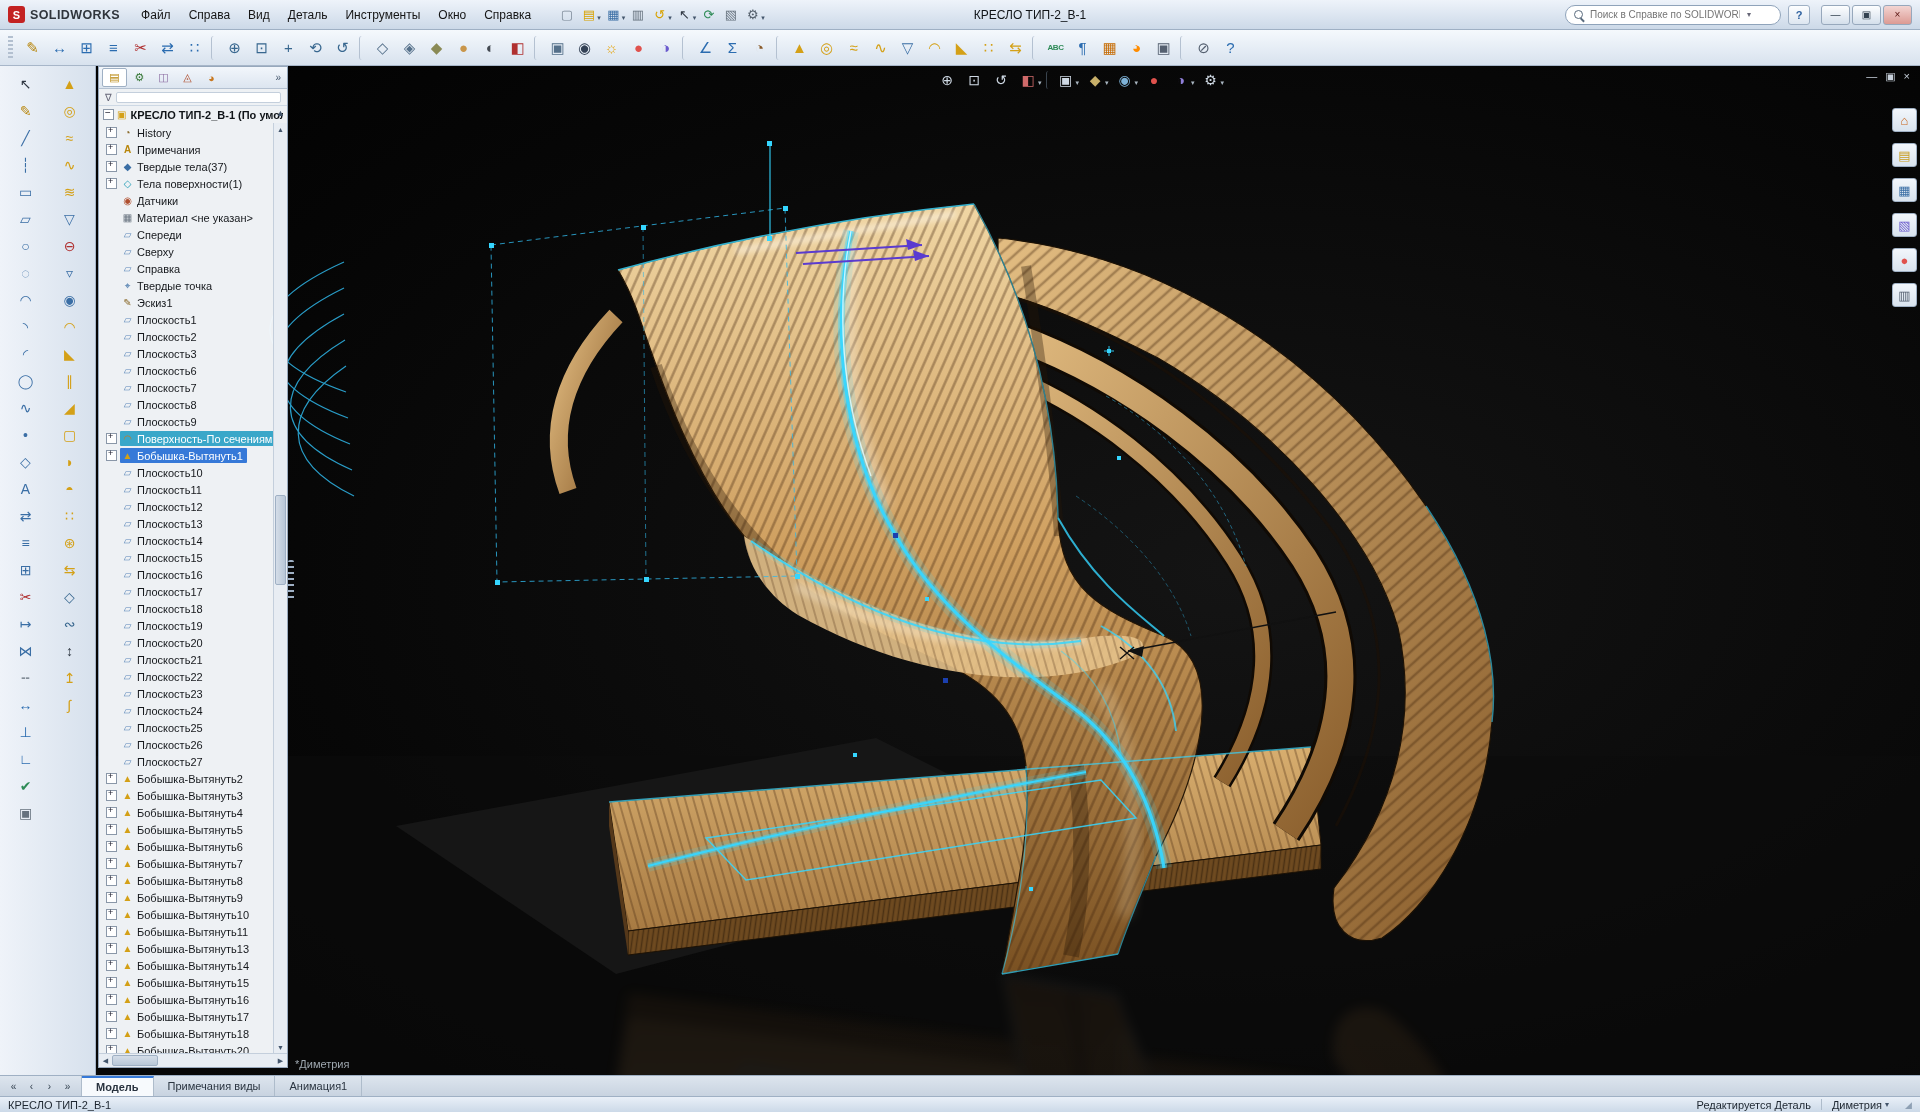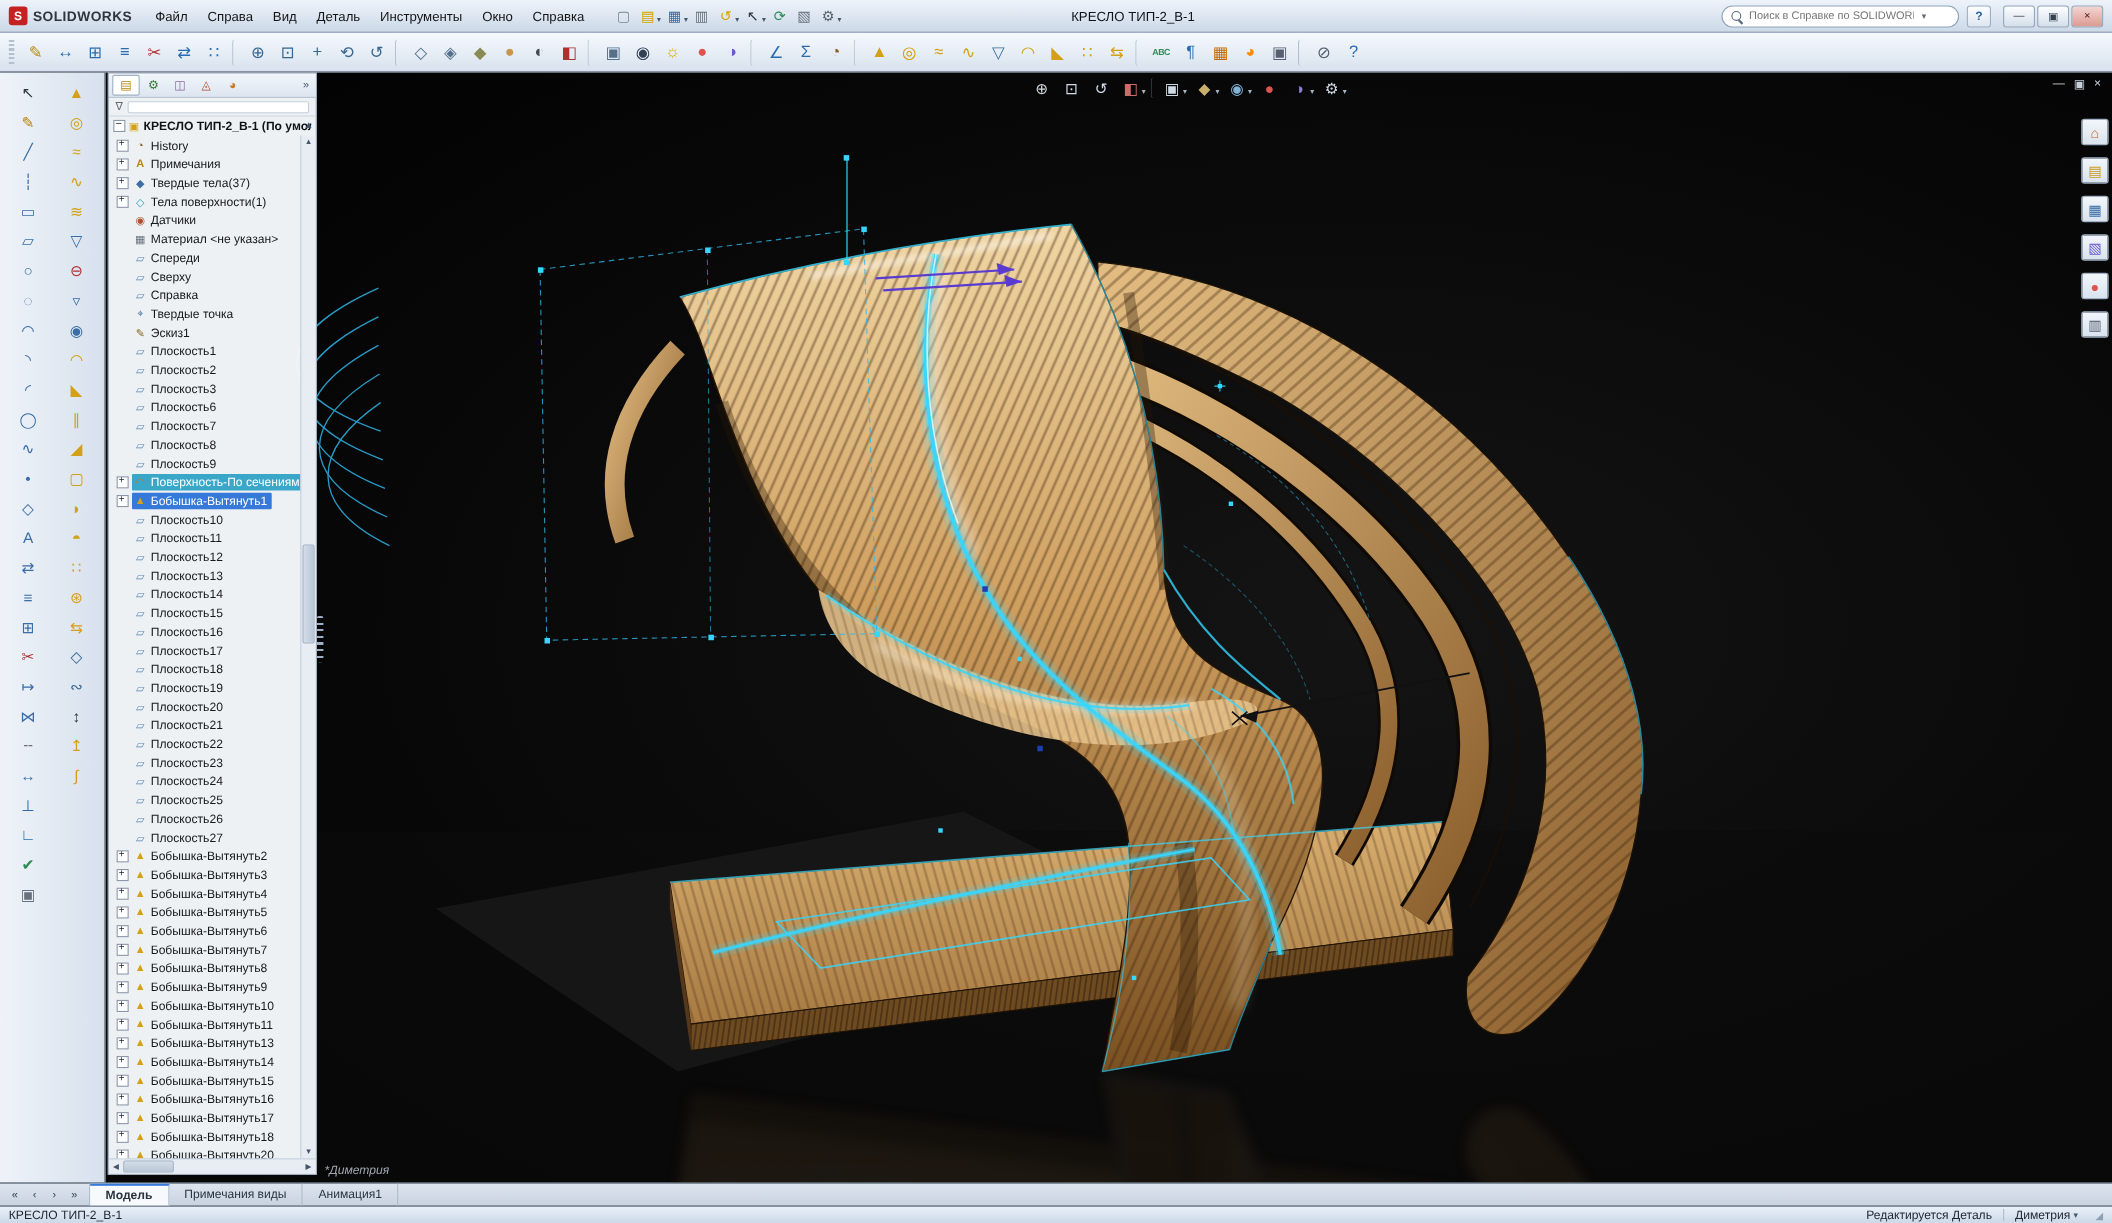--- a/index.html
+++ b/index.html
@@ -65,21 +65,21 @@
   .viewport svg{position:absolute;inset:0;}
   .headsup{position:absolute;left:839px;top:3px;display:flex;align-items:center;gap:3px;z-index:13;}
   .hicn{width:24px;height:22px;display:flex;align-items:center;justify-content:center;font-size:14px;
     border-radius:3px;}
   .hicn[data-icon="separator"]{width:4px;min-width:4px;border-left:1px solid #3a4document4;border-left:1px solid #3a444e;height:18px;}
   .doccontrols{position:absolute;right:10px;top:4px;display:flex;gap:8px;z-index:13;}
   .dcico{color:#c7d0da;font-size:11px;}
   .taskpane{position:absolute;right:3px;top:42px;display:flex;flex-direction:column;gap:11px;z-index:13;}
   .tpico{width:23px;height:22px;background:linear-gradient(#f2f6fb,#d9e3ee);border:1px solid #9fb0c4;
     border-radius:3px;display:flex;align-items:center;justify-content:center;font-size:13px;}
-  .viewlabel{position:absolute;left:199px;top:992px;font-size:11px;color:#9fa8b0;z-index:12;font-style:italic;}
+  .viewlabel{position:absolute;left:199px;top:992px;font-size:11px;color:#9fa8b0;z-index:12;}
 
   
   .treepanel{position:absolute;left:98px;top:66px;width:190px;height:1002px;z-index:30;
     background:rgba(246,249,252,.97);border:1px solid #97a8bc;box-sizing:border-box;
     display:flex;flex-direction:column;}
   .thead{height:21px;background:linear-gradient(#f2f6fb,#dce5f0);border-bottom:1px solid #b4c1d1;
     display:flex;align-items:center;padding:0 3px;gap:1px;flex:none;}
   .thico{width:23px;height:17px;display:flex;align-items:center;justify-content:center;font-size:11px;
     border-radius:2px;}
   .thico:first-child{background:#fff;border:1px solid #9fb0c4;}

